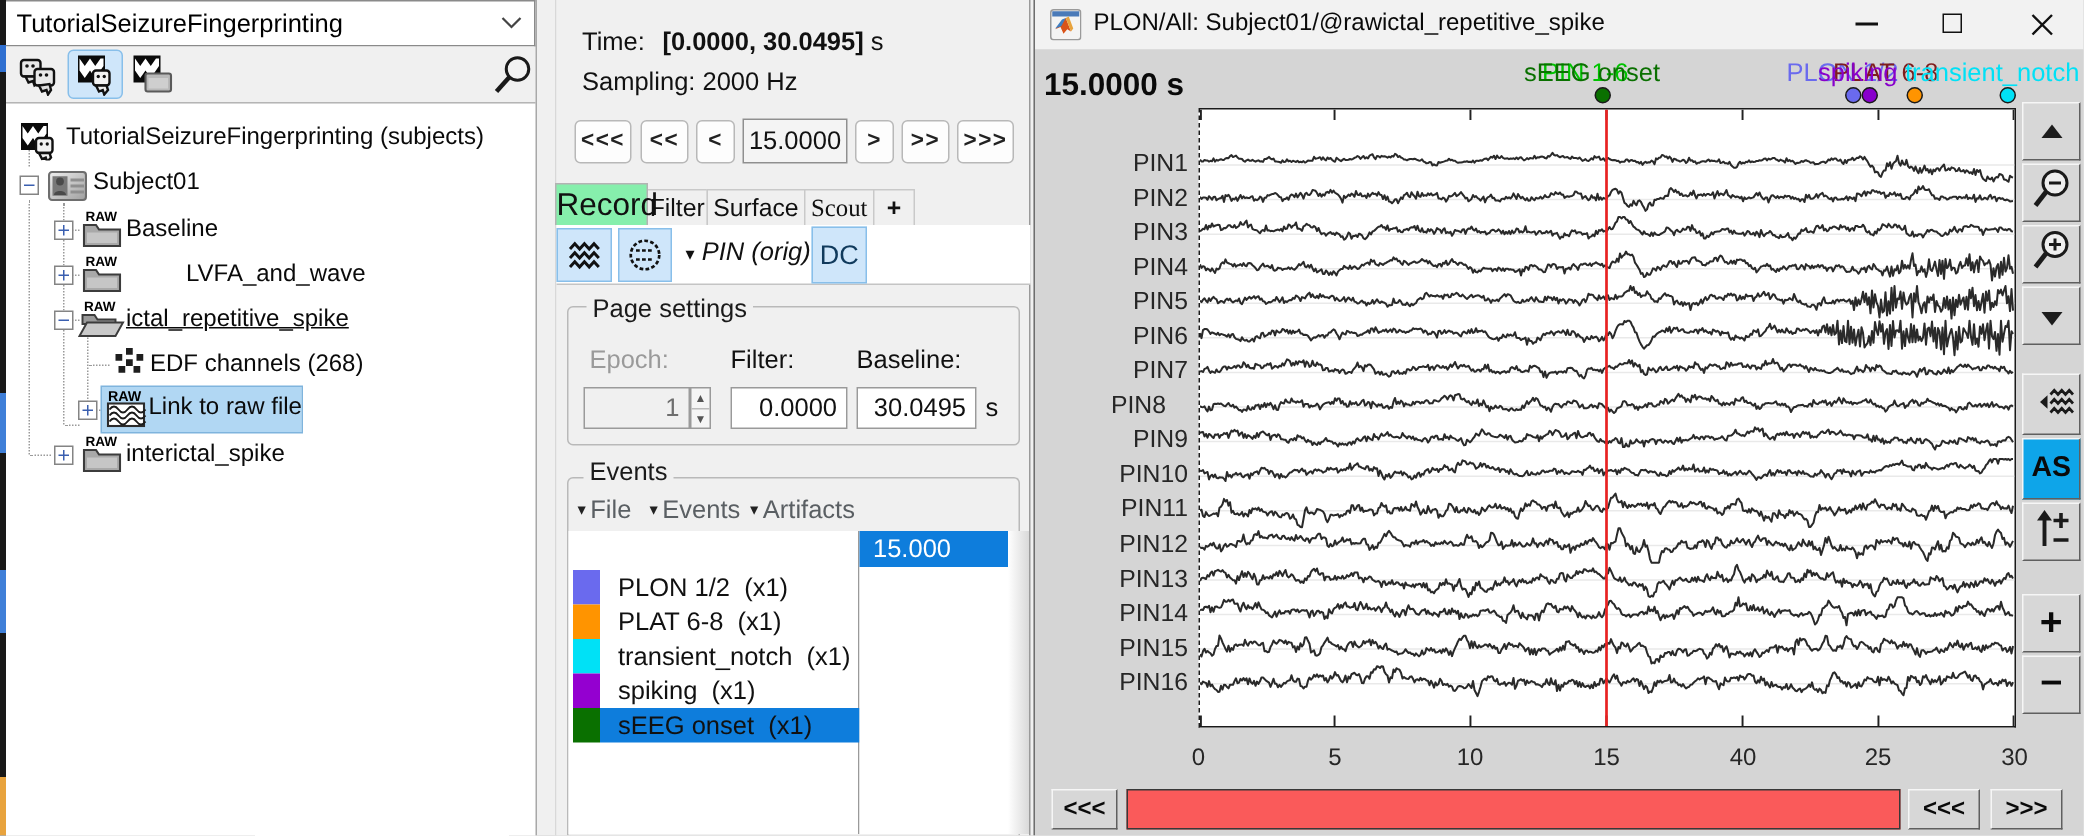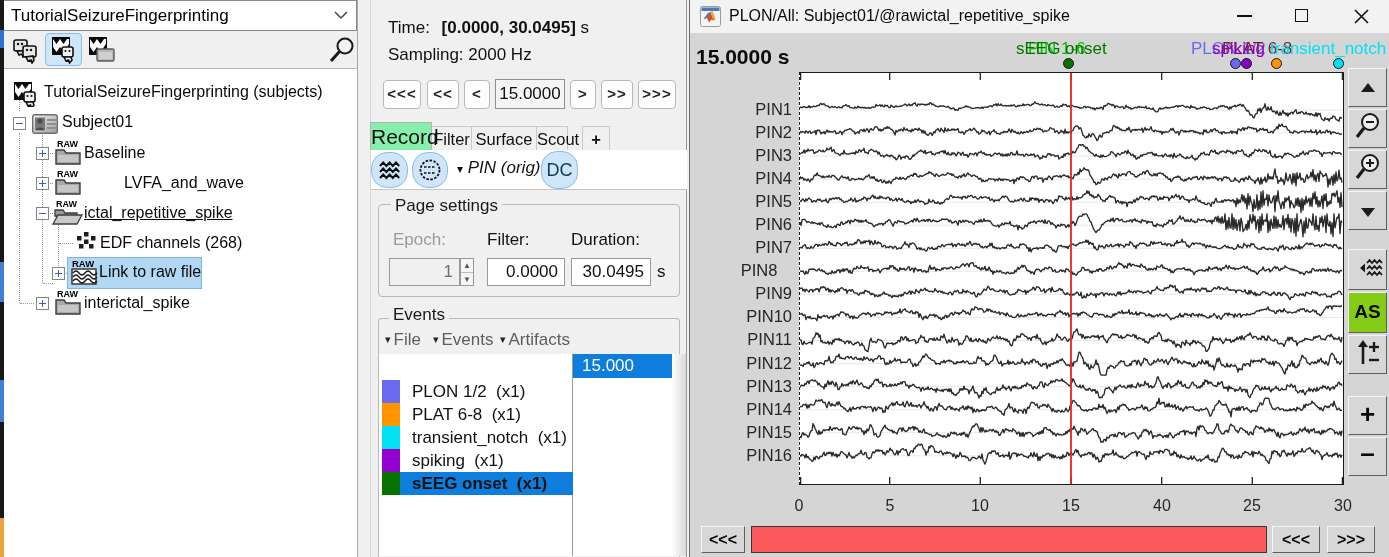--- a/index.html
+++ b/index.html
@@ -28,21 +28,21 @@
 #div1 { left:357px; top:0; width:1px; height:557px; background:#a8a8a8; }
 #div2 { left:370px; top:0; width:1px; height:557px; background:#d8d8d8; }
 
 #mpanel { left:371px; top:0; width:316px; height:557px; background:#f0f0f0; border-right:1px solid #9a9a9a; }
 .mp { position:absolute; font-size:17px; }
 .navbtn { position:absolute; height:29px; background:#fdfdfd; border:1px solid #b8b8b8; border-radius:4px; text-align:center; font-size:15px; font-weight:bold; color:#222; line-height:26px; letter-spacing:1px; }
 #tfield { position:absolute; left:124px; top:79px; width:70px; height:30px; background:#f4f4f4; border:1px solid #8f8f8f; text-align:center; font-size:17px; line-height:28px; }
 .tab { position:absolute; top:126px; height:24px; font-size:16.5px; color:#111; text-align:center; line-height:24px; border:1px solid #c9c9c9; border-bottom:none; background:#f0f0f0; }
 #tabsel { top:122px; height:28px; background:#86efac; border:1px solid #b3b3b3; border-bottom:none; font-size:21px; line-height:27px; z-index:2; }
 #tabstrip { left:0; top:150px; width:316px; height:40px; background:#fff; border-bottom:1px solid #c4c4c4; }
-.bluebtn { position:absolute; background:#cfe6fa; border:1px solid #88bfea; border-radius:16px; }
+.bluebtn { position:absolute; background:#cfe6fa; border:1px solid #88bfea; border-radius:0; }
 .gbox { position:absolute; border:1px solid #b9b9b9; border-radius:4px; }
 .glabel { position:absolute; background:#f0f0f0; padding:0 4px; font-size:17px; color:#1a1a1a; }
 .field { position:absolute; height:28px; background:#fff; border:1px solid #9a9a9a; font-size:17px; text-align:right; line-height:26px; padding-right:6px; }
 .menuitem { position:absolute; font-size:17px; color:#5a5f63; }
 .menuitem:before { content:"▾"; font-size:11px; color:#222; margin-right:3px; vertical-align:2px; }
 .evrow { position:absolute; left:0; white-space:nowrap; font-size:17px; line-height:23px; height:23px; }
 .sw { position:absolute; left:3px; top:0; width:18px; height:23px; }
 
 #win { left:689px; top:0; width:700px; height:557px; background:#d5d5d5; border-left:1px solid #6e6e6e; overflow:hidden; }
 #wtitle { position:absolute; left:0; top:0; width:700px; height:33px; background:#f2f2f2; }
@@ -222,21 +222,21 @@
   <div class="navbtn" style="left:56px;top:80px;width:32px;">&lt;&lt;</div>
   <div class="navbtn" style="left:93px;top:80px;width:26px;">&lt;</div>
   <div id="tfield">15.0000</div>
   <div class="navbtn" style="left:199px;top:80px;width:26px;">&gt;</div>
   <div class="navbtn" style="left:230px;top:80px;width:32px;">&gt;&gt;</div>
   <div class="navbtn" style="left:267px;top:80px;width:38px;">&gt;&gt;&gt;</div>
   <div id="tabstrip" class="abs"></div>
   <div class="tab" id="tabsel" style="left:-1px;width:62px;">Record</div>
   <div class="tab" style="left:60px;width:41px;">Filter</div>
   <div class="tab" style="left:100px;width:66px;">Surface</div>
-  <div class="tab" style="left:165px;width:32px;">Scout</div>
+  <div class="tab" style="left:165px;width:47px;font-family:Liberation Serif, serif;">Scout</div>
   <div class="tab" style="left:211px;width:28px;font-weight:bold;">+</div>
 
   <div class="bluebtn" style="left:0px;top:152px;width:37px;height:36px;">
     <svg width="35" height="34" viewBox="0 0 35 34">
       <g stroke="#111" stroke-width="2" fill="none">
         <path d="M8 13 l3.2-3.5 3.2 3.5 3.2-3.5 3.2 3.5 3.2-3.5 3.2 3.5"></path>
         <path d="M8 19 l3.2-3.5 3.2 3.5 3.2-3.5 3.2 3.5 3.2-3.5 3.2 3.5"></path>
         <path d="M8 25 l3.2-3.5 3.2 3.5 3.2-3.5 3.2 3.5 3.2-3.5 3.2 3.5"></path>
       </g>
     </svg>
@@ -248,42 +248,42 @@
       <line x1="11" y1="20" x2="23" y2="20" stroke="#111" stroke-width="1.6" stroke-dasharray="2.5,1.5"></line>
     </svg>
   </div>
   <div class="mp" style="left:86px;top:158px;"><span style="font-size:12px;">▾</span> <i>PIN (orig)</i></div>
   <div class="bluebtn" style="left:170px;top:151px;width:37px;height:38px;font-size:18px;text-align:center;line-height:36px;color:#103a5c;">DC</div>
 
   <div class="gbox" style="left:7px;top:204px;width:302px;height:93px;"></div>
   <div class="glabel" style="left:20px;top:196px;">Page settings</div>
   <div class="mp" style="left:22px;top:230px;color:#9a9a9a;">Epoch:</div>
   <div class="mp" style="left:116px;top:230px;">Filter:</div>
-  <div class="mp" style="left:200px;top:230px;">Duration:</div>
+  <div class="mp" style="left:200px;top:230px;">Baseline:</div>
   <div class="field" style="left:18px;top:258px;width:71px;background:#f0f0f0;color:#6e6e6e;">1</div>
   <div class="abs" style="left:89px;top:258px;width:14px;height:28px;background:#f5f5f5;border:1px solid #9a9a9a;">
      <div style="font-size:8px;line-height:13px;text-align:center;color:#555;">▲</div>
      <div style="font-size:8px;line-height:13px;text-align:center;color:#555;border-top:1px solid #bbb;">▼</div>
   </div>
   <div class="field" style="left:116px;top:258px;width:78px;">0.0000</div>
   <div class="field" style="left:200px;top:258px;width:80px;">30.0495</div>
   <div class="mp" style="left:286px;top:262px;">s</div>
 
   <div class="gbox" style="left:7px;top:318px;width:302px;height:239px;border-bottom:none;border-radius:4px 4px 0 0;"></div>
   <div class="glabel" style="left:18px;top:305px;">Events</div>
   <div class="menuitem" style="left:14px;top:330px;">File</div>
   <div class="menuitem" style="left:62px;top:330px;">Events</div>
   <div class="menuitem" style="left:129px;top:330px;">Artifacts</div>
 
   <div class="abs" style="left:8px;top:354px;width:194px;height:202px;background:#fff;border-right:1px solid #9a9a9a;">
     <div class="evrow" style="top:26px;width:194px;"><span class="sw" style="background:#6a6aee;"></span><span style="margin-left:33px;">PLON 1/2&nbsp;&nbsp;(x1)</span></div>
     <div class="evrow" style="top:49px;width:194px;"><span class="sw" style="background:#ff9400;"></span><span style="margin-left:33px;">PLAT 6-8&nbsp;&nbsp;(x1)</span></div>
     <div class="evrow" style="top:72px;width:194px;"><span class="sw" style="background:#00e1f6;"></span><span style="margin-left:33px;">transient_notch&nbsp;&nbsp;(x1)</span></div>
     <div class="evrow" style="top:95px;width:194px;"><span class="sw" style="background:#9400d0;"></span><span style="margin-left:33px;">spiking&nbsp;&nbsp;(x1)</span></div>
-    <div class="evrow" style="top:118px;width:194px;font-weight:bold;"><span class="sw" style="background:#0a7000;"></span><span style="background:#0e7ddc;display:inline-block;width:173px;margin-left:21px;padding-left:12px;">sEEG onset&nbsp;&nbsp;(x1)</span></div>
+    <div class="evrow" style="top:118px;width:194px;"><span class="sw" style="background:#0a7000;"></span><span style="background:#0e7ddc;display:inline-block;width:173px;margin-left:21px;padding-left:12px;">sEEG onset&nbsp;&nbsp;(x1)</span></div>
   </div>
   <div class="abs" style="left:202px;top:354px;width:99px;height:202px;background:#fff;">
     <div style="background:#0e7ddc;color:#fff;font-size:17px;height:24px;line-height:24px;padding-left:9px;">15.000</div>
   </div>
   <div class="abs" style="left:301px;top:354px;width:14px;height:202px;background:linear-gradient(90deg,#ffffff,#d9d9d9);"></div>
 </div>
 
 <div id="win" class="abs">
   <div id="wtitle">
     <svg style="position:absolute;left:10px;top:6px;" width="21" height="21" viewBox="0 0 21 21">
@@ -412,21 +412,21 @@
   <div class="sbtn" style="top:249px;height:41px;">
     <svg width="32" height="36" viewBox="0 0 32 36">
       <path d="M8 18 l5-4.5 0 9z" fill="#1a1a1a"></path>
       <g stroke="#1a1a1a" stroke-width="1.8" fill="none">
         <path d="M15 13 l2.5-2.8 2.5 2.8 2.5-2.8 2.5 2.8 2.5-2.8 2.5 2.8"></path>
         <path d="M15 19 l2.5-2.8 2.5 2.8 2.5-2.8 2.5 2.8 2.5-2.8 2.5 2.8"></path>
         <path d="M15 25 l2.5-2.8 2.5 2.8 2.5-2.8 2.5 2.8 2.5-2.8 2.5 2.8"></path>
       </g>
     </svg>
   </div>
-  <div class="sbtn" style="top:292px;height:41px;font-weight:bold;font-size:19px;line-height:38px;color:#0a0a0a;background:#84cc16;">AS</div>
+  <div class="sbtn" style="top:292px;height:41px;font-weight:bold;font-size:19px;line-height:38px;color:#0a0a0a;background:#0ea5e9;">AS</div>
   <div class="sbtn" style="top:335px;height:39px;">
     <svg width="32" height="35" viewBox="0 0 32 35">
       <g stroke="#1a1a1a" stroke-width="2.6">
           <line x1="11" y1="8" x2="11" y2="28"></line>
         </g>
       <path d="M11 4 l-5 7 10 0z" fill="#1a1a1a"></path>
       <g stroke="#1a1a1a" stroke-width="2.4">
           <line x1="17" y1="11" x2="27" y2="11"></line>
           <line x1="22" y1="6" x2="22" y2="16"></line>
           <line x1="17" y1="24" x2="27" y2="24"></line>

